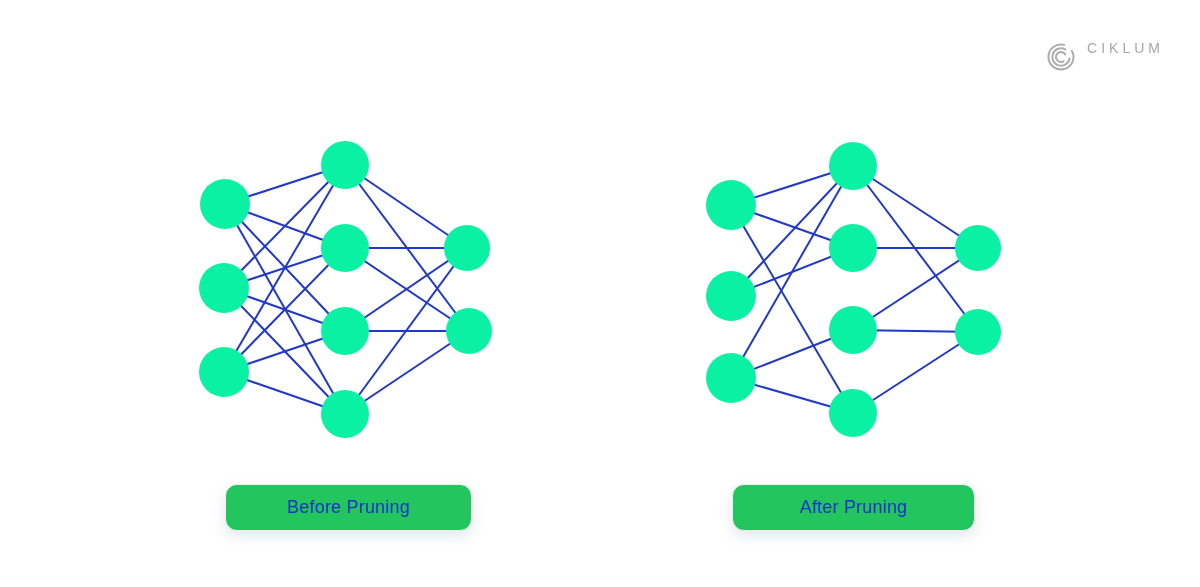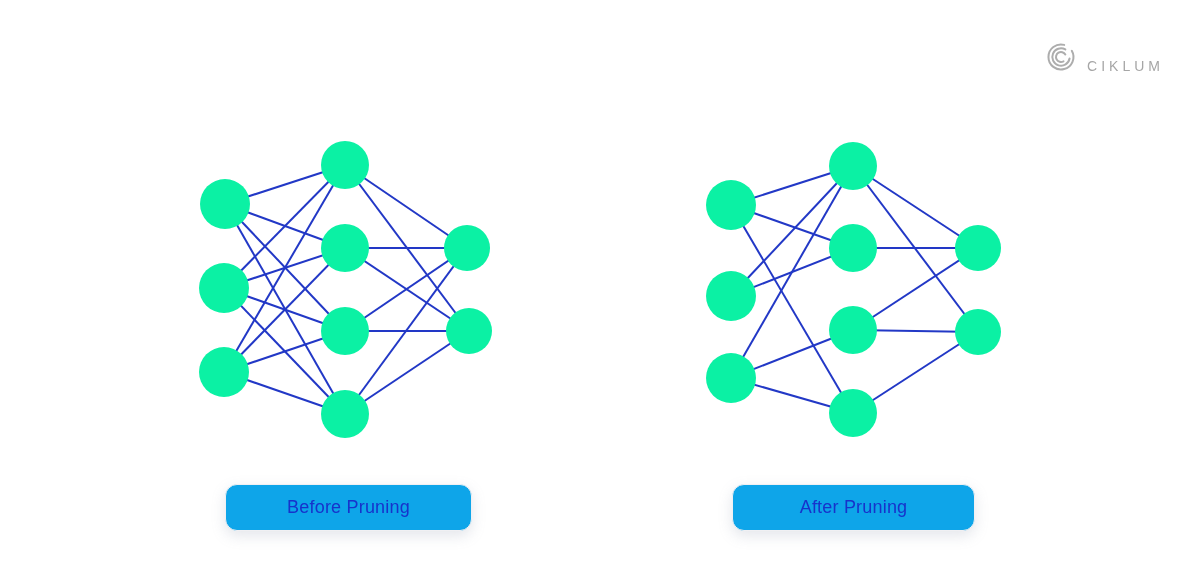--- a/index.html
+++ b/index.html
@@ -2,32 +2,32 @@
 <html><head>
 <meta charset="utf-8">
 <style>
   html,body{margin:0;padding:0;}
   body{
     width:1200px;height:587px;position:relative;background:#ffffff;
     font-family:"Liberation Sans",sans-serif;overflow:hidden;
   }
   .logo{
     position:absolute;top:40px;right:36px;
-    display:flex;align-items:flex-end;gap:9px;
+    display:flex;align-items:flex-start;gap:9px;
   }
   .logo-text{
     font-size:14px;letter-spacing:4px;color:#a6a6a6;font-weight:400;
   }
   .net-svg{position:absolute;}
   #net-0{left:195px;top:133px;}
   #net-1{left:701px;top:133px;}
   .caption{
     position:absolute;top:484px;height:47px;
     display:flex;align-items:center;justify-content:center;
-    background:#0ea5e9;border:1px solid #f0f0f3;border-radius:12px;
+    background:#22c55e;border:1px solid #f0f0f3;border-radius:12px;
     box-shadow:0 5px 14px rgba(130,140,165,0.22);
     font-size:18px;font-weight:500;letter-spacing:0.2px;
     color:#1733cb;box-sizing:border-box;
   }
   #caption-0{left:225px;width:247px;}
   #caption-1{left:732px;width:243px;text-align:center;}
 </style>
 </head>
 <body>
 

